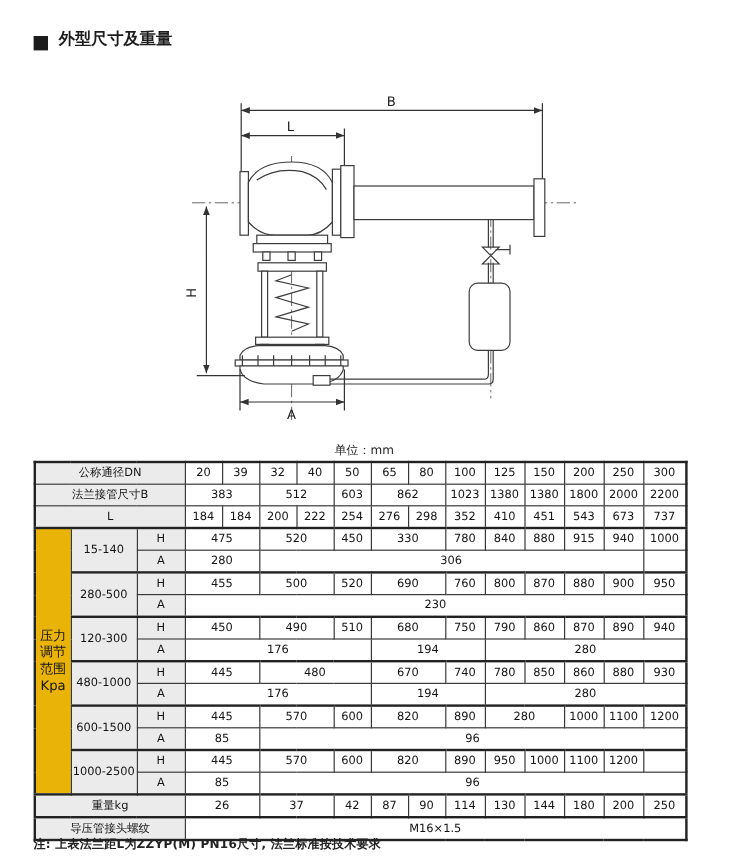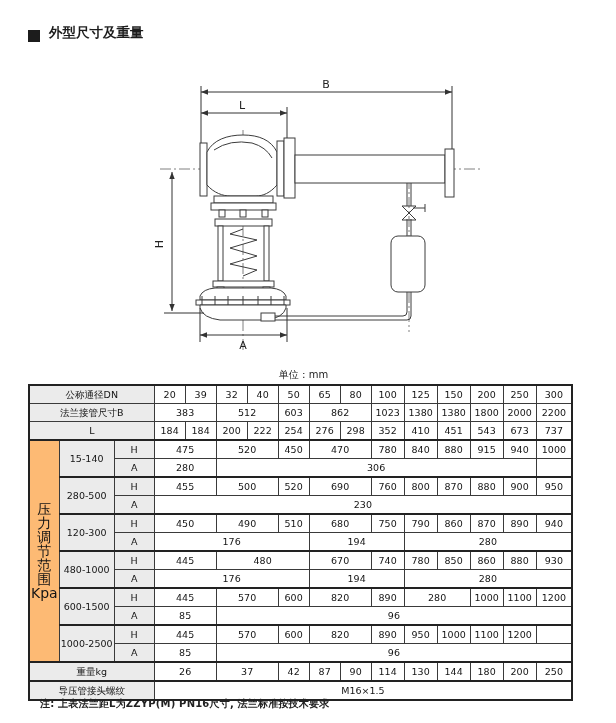--- a/index.html
+++ b/index.html
@@ -28,26 +28,26 @@
     border:2px solid #222;
   }
   table.spec td {
     border:1px solid #3a3a3a;
     font-size:9.5px; text-align:center; vertical-align:middle;
     height:17px; line-height:12px; padding:0 1px;
     color:#141414; overflow:hidden; white-space:nowrap;
   }
   table.spec td.lbl { background:#ebebeb; }
   table.spec td.vlabel {
-    background:#fdba74; white-space:pre-line; line-height:14px; font-size:14px;
+    background:#eab308; white-space:pre-line; line-height:14px; font-size:11px;
   }
   table.spec tr.sep > td { border-top:2px solid #222; }
 
   .footnote {
-    position:absolute; left:40px; top:697px;
+    position:absolute; left:28px; top:697px;
     font-size:10px; font-weight:bold; color:#222; letter-spacing:0.2px;
   }
 
   svg .p   { stroke:#3c3c3c; stroke-width:1; fill:none; }
   svg .pf  { stroke:#3c3c3c; stroke-width:1; fill:#ffffff; }
   svg .cl  { stroke:#606060; stroke-width:0.8; fill:none; stroke-dasharray:11 3 2 3; }
   svg .dim { stroke:#333333; stroke-width:1; fill:none; }
   svg text { font-family:"DejaVu Sans","Liberation Sans",sans-serif; font-size:11px; fill:#222; }
 </style>
 </head>
@@ -212,21 +212,21 @@
   <tr class="sep">
     <td class="vlabel" rowspan="12">压力
 调节
 范围
 Kpa</td>
     <td class="lbl" rowspan="2">15-140</td>
     <td class="lbl">H</td>
     <td colspan="2">475</td>
     <td colspan="2">520</td>
     <td>450</td>
-    <td colspan="2">470</td>
+    <td colspan="2">330</td>
     <td>780</td>
     <td>840</td>
     <td>880</td>
     <td>915</td>
     <td>940</td>
     <td>1000</td>
   </tr>
   <tr>
     <td class="lbl">A</td>
     <td colspan="2">280</td>

